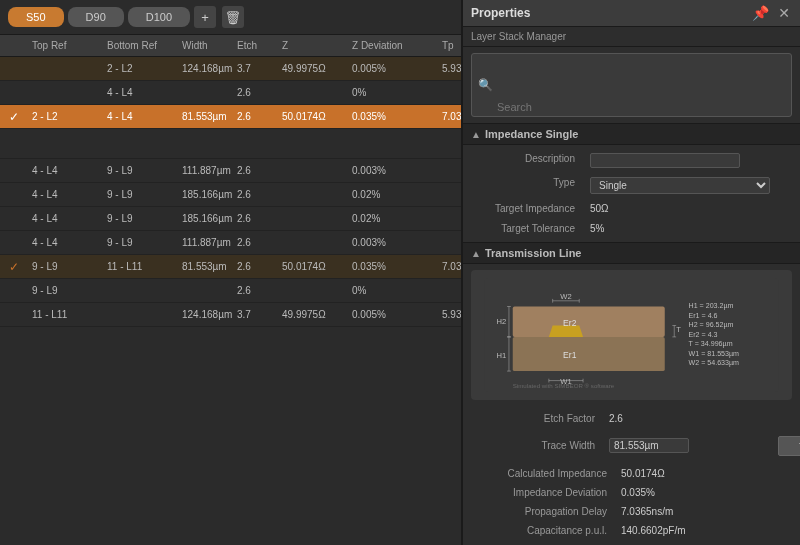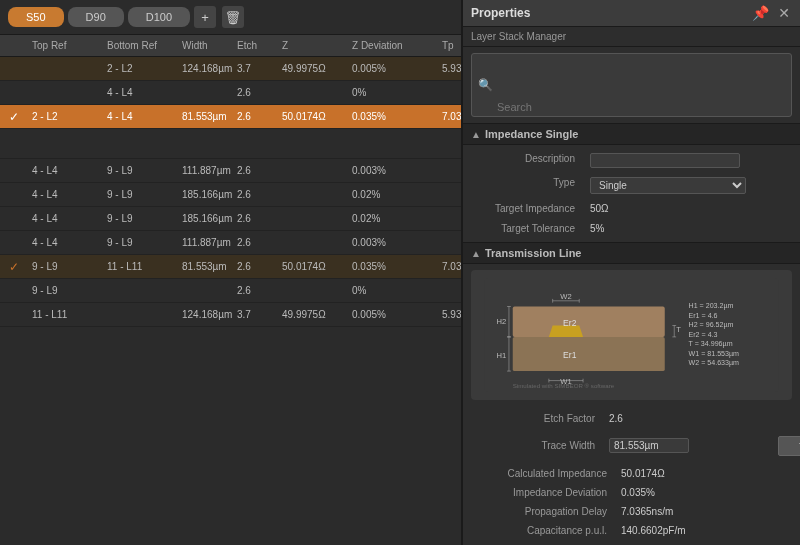--- a/index.html
+++ b/index.html
@@ -407,21 +407,21 @@
     <span class="arrow">▲</span>
     <span>Impedance Single</span>
   </div>
   <div class="properties-grid">
     <div class="prop-label">Description</div>
     <div class="prop-value">
       <input type="text" style="width: 150px; background: rgb(58, 58, 58); border: 1px solid rgb(85, 85, 85); color: rgb(204, 204, 204); font-size: 10px; padding: 1px 4px; border-radius: 2px; outline: none;" value="">
     </div>
     <div class="prop-label">Type</div>
     <div class="prop-value">
-      <select style="background:#3a3a3a;border:1px solid #555;color:#ccc;font-size:10px;padding:1px 4px;border-radius:2px;width:156px;">
+      <select style="background:#3a3a3a;border:1px solid #555;color:#ccc;font-size:10px;padding:1px 4px;border-radius:2px;width:180px;">
         <option>Single</option>
         <option>Differential</option>
         <option>Coplanar</option>
       </select>
     </div>
     <div class="prop-label">Target Impedance</div>
     <div class="prop-value">50Ω</div>
     <div class="prop-label">Target Tolerance</div>
     <div class="prop-value">5%</div>
   </div>

